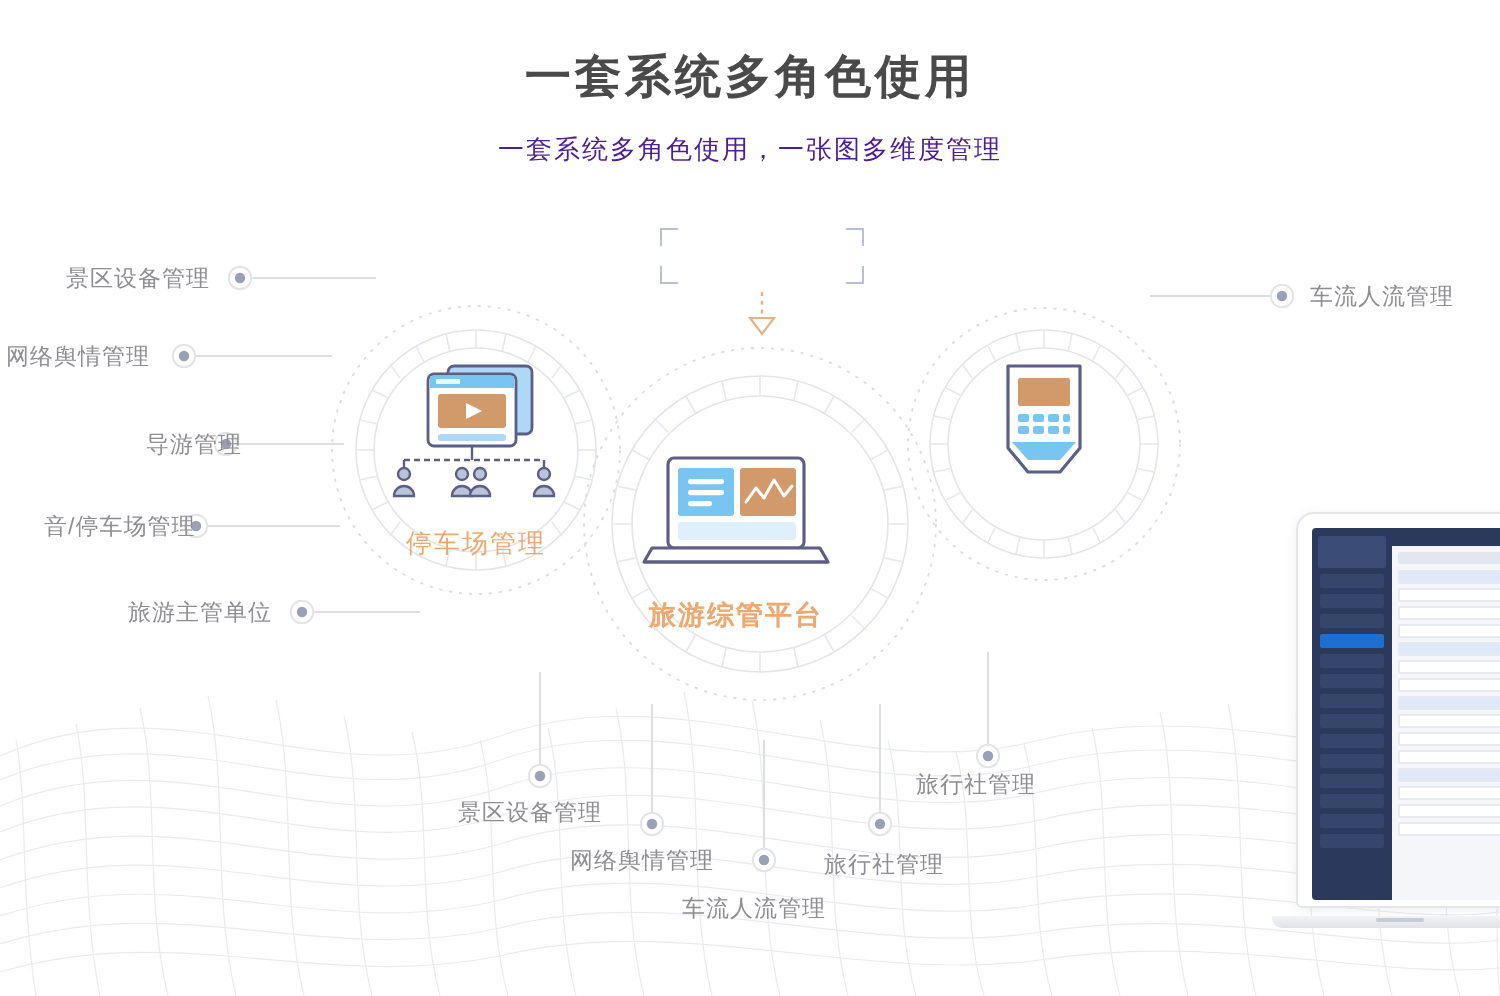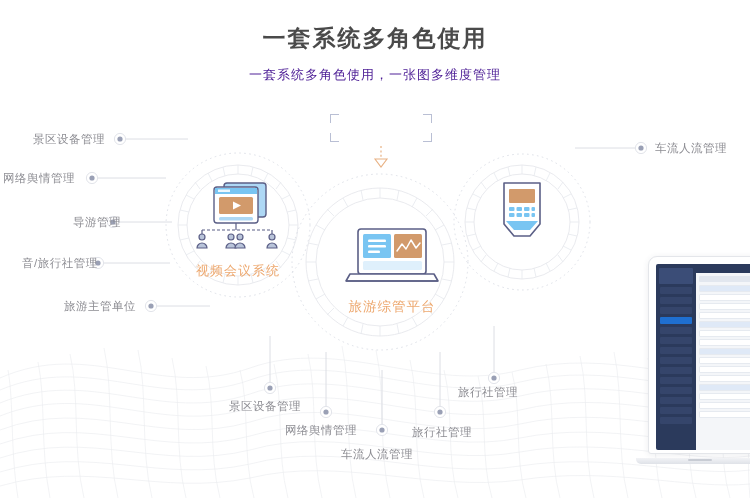--- a/index.html
+++ b/index.html
@@ -296,24 +296,24 @@
         <circle cx="24" cy="59" r="3"></circle>
           <path d="M19,70 a5,5 0 0 1 10,0 z"></path>
         <circle cx="53" cy="59" r="3"></circle>
           <path d="M48,70 a5,5 0 0 1 10,0 z"></path>
         <circle cx="62" cy="59" r="3"></circle>
           <path d="M57,70 a5,5 0 0 1 10,0 z"></path>
         <circle cx="94" cy="59" r="3"></circle>
           <path d="M89,70 a5,5 0 0 1 10,0 z"></path>
       </g>
     </svg>
-    <div class="cap">视频会议系统</div>
-  </div>
-
-  <div class="node center" style="left:332px; top:226px; width:120px;">
+    <div class="cap">停车场管理</div>
+  </div>
+
+  <div class="node center" style="left:308px; top:226px; width:120px;font-weight:bold;">
     <svg width="120" height="62" viewBox="0 0 120 62">
       <rect x="26" y="3" width="68" height="45" rx="3" fill="#ffffff" stroke="#5b5f86" stroke-width="1.6"></rect>
       <rect x="31" y="8" width="28" height="24" rx="1.5" fill="#79c5f2"></rect>
       <rect x="36" y="13.5" width="18" height="2.6" rx="1.2" fill="#ffffff"></rect>
       <rect x="36" y="19" width="18" height="2.6" rx="1.2" fill="#ffffff"></rect>
       <rect x="36" y="24.5" width="12" height="2.6" rx="1.2" fill="#ffffff"></rect>
       <rect x="62" y="8" width="28" height="24" rx="1.5" fill="#d29a6b"></rect>
       <polyline points="65,25 70,18 74,23 79,14 84,22 88,17" fill="none" stroke="#ffffff" stroke-width="1.5" stroke-linejoin="round" stroke-linecap="round"></polyline>
       <rect x="31" y="35" width="59" height="9" rx="1.5" fill="#dff0fc"></rect>
       <path d="M18,48 L102,48 L106,55 L14,55 Z" fill="#ffffff" stroke="#5b5f86" stroke-width="1.6" stroke-linejoin="round"></path>
@@ -336,21 +336,21 @@
         <rect x="52" y="33" width="5.5" height="4" rx="1"></rect>
           <rect x="59.5" y="33" width="3.5" height="4" rx="1"></rect>
       </g>
       <path d="M34,41 L66,41 L58,50 L42,50 Z" fill="#79c5f2"></path>
     </svg>
   </div>
 
   <div class="leaf" style="left:33px;  top:132px;">景区设备管理</div>
   <div class="leaf" style="left:3px;   top:171px;">网络舆情管理</div>
   <div class="leaf" style="left:33px;  top:215px;margin-left:40px;">导游管理</div>
-  <div class="leaf" style="left:22px;  top:256px;">音/旅行社管理</div>
+  <div class="leaf" style="left:22px;  top:256px;">音/停车场管理</div>
   <div class="leaf" style="left:64px;  top:299px;">旅游主管单位</div>
 
   <div class="leaf" style="left:655px; top:141px;">车流人流管理</div>
 
   <div class="leaf" style="left:229px; top:399px;">景区设备管理</div>
   <div class="leaf" style="left:285px; top:423px;">网络舆情管理</div>
   <div class="leaf" style="left:341px; top:447px;font-family:Liberation Serif, serif;">车流人流管理</div>
   <div class="leaf" style="left:412px; top:425px;">旅行社管理</div>
   <div class="leaf" style="left:458px; top:385px;text-align:right;">旅行社管理</div>
 

